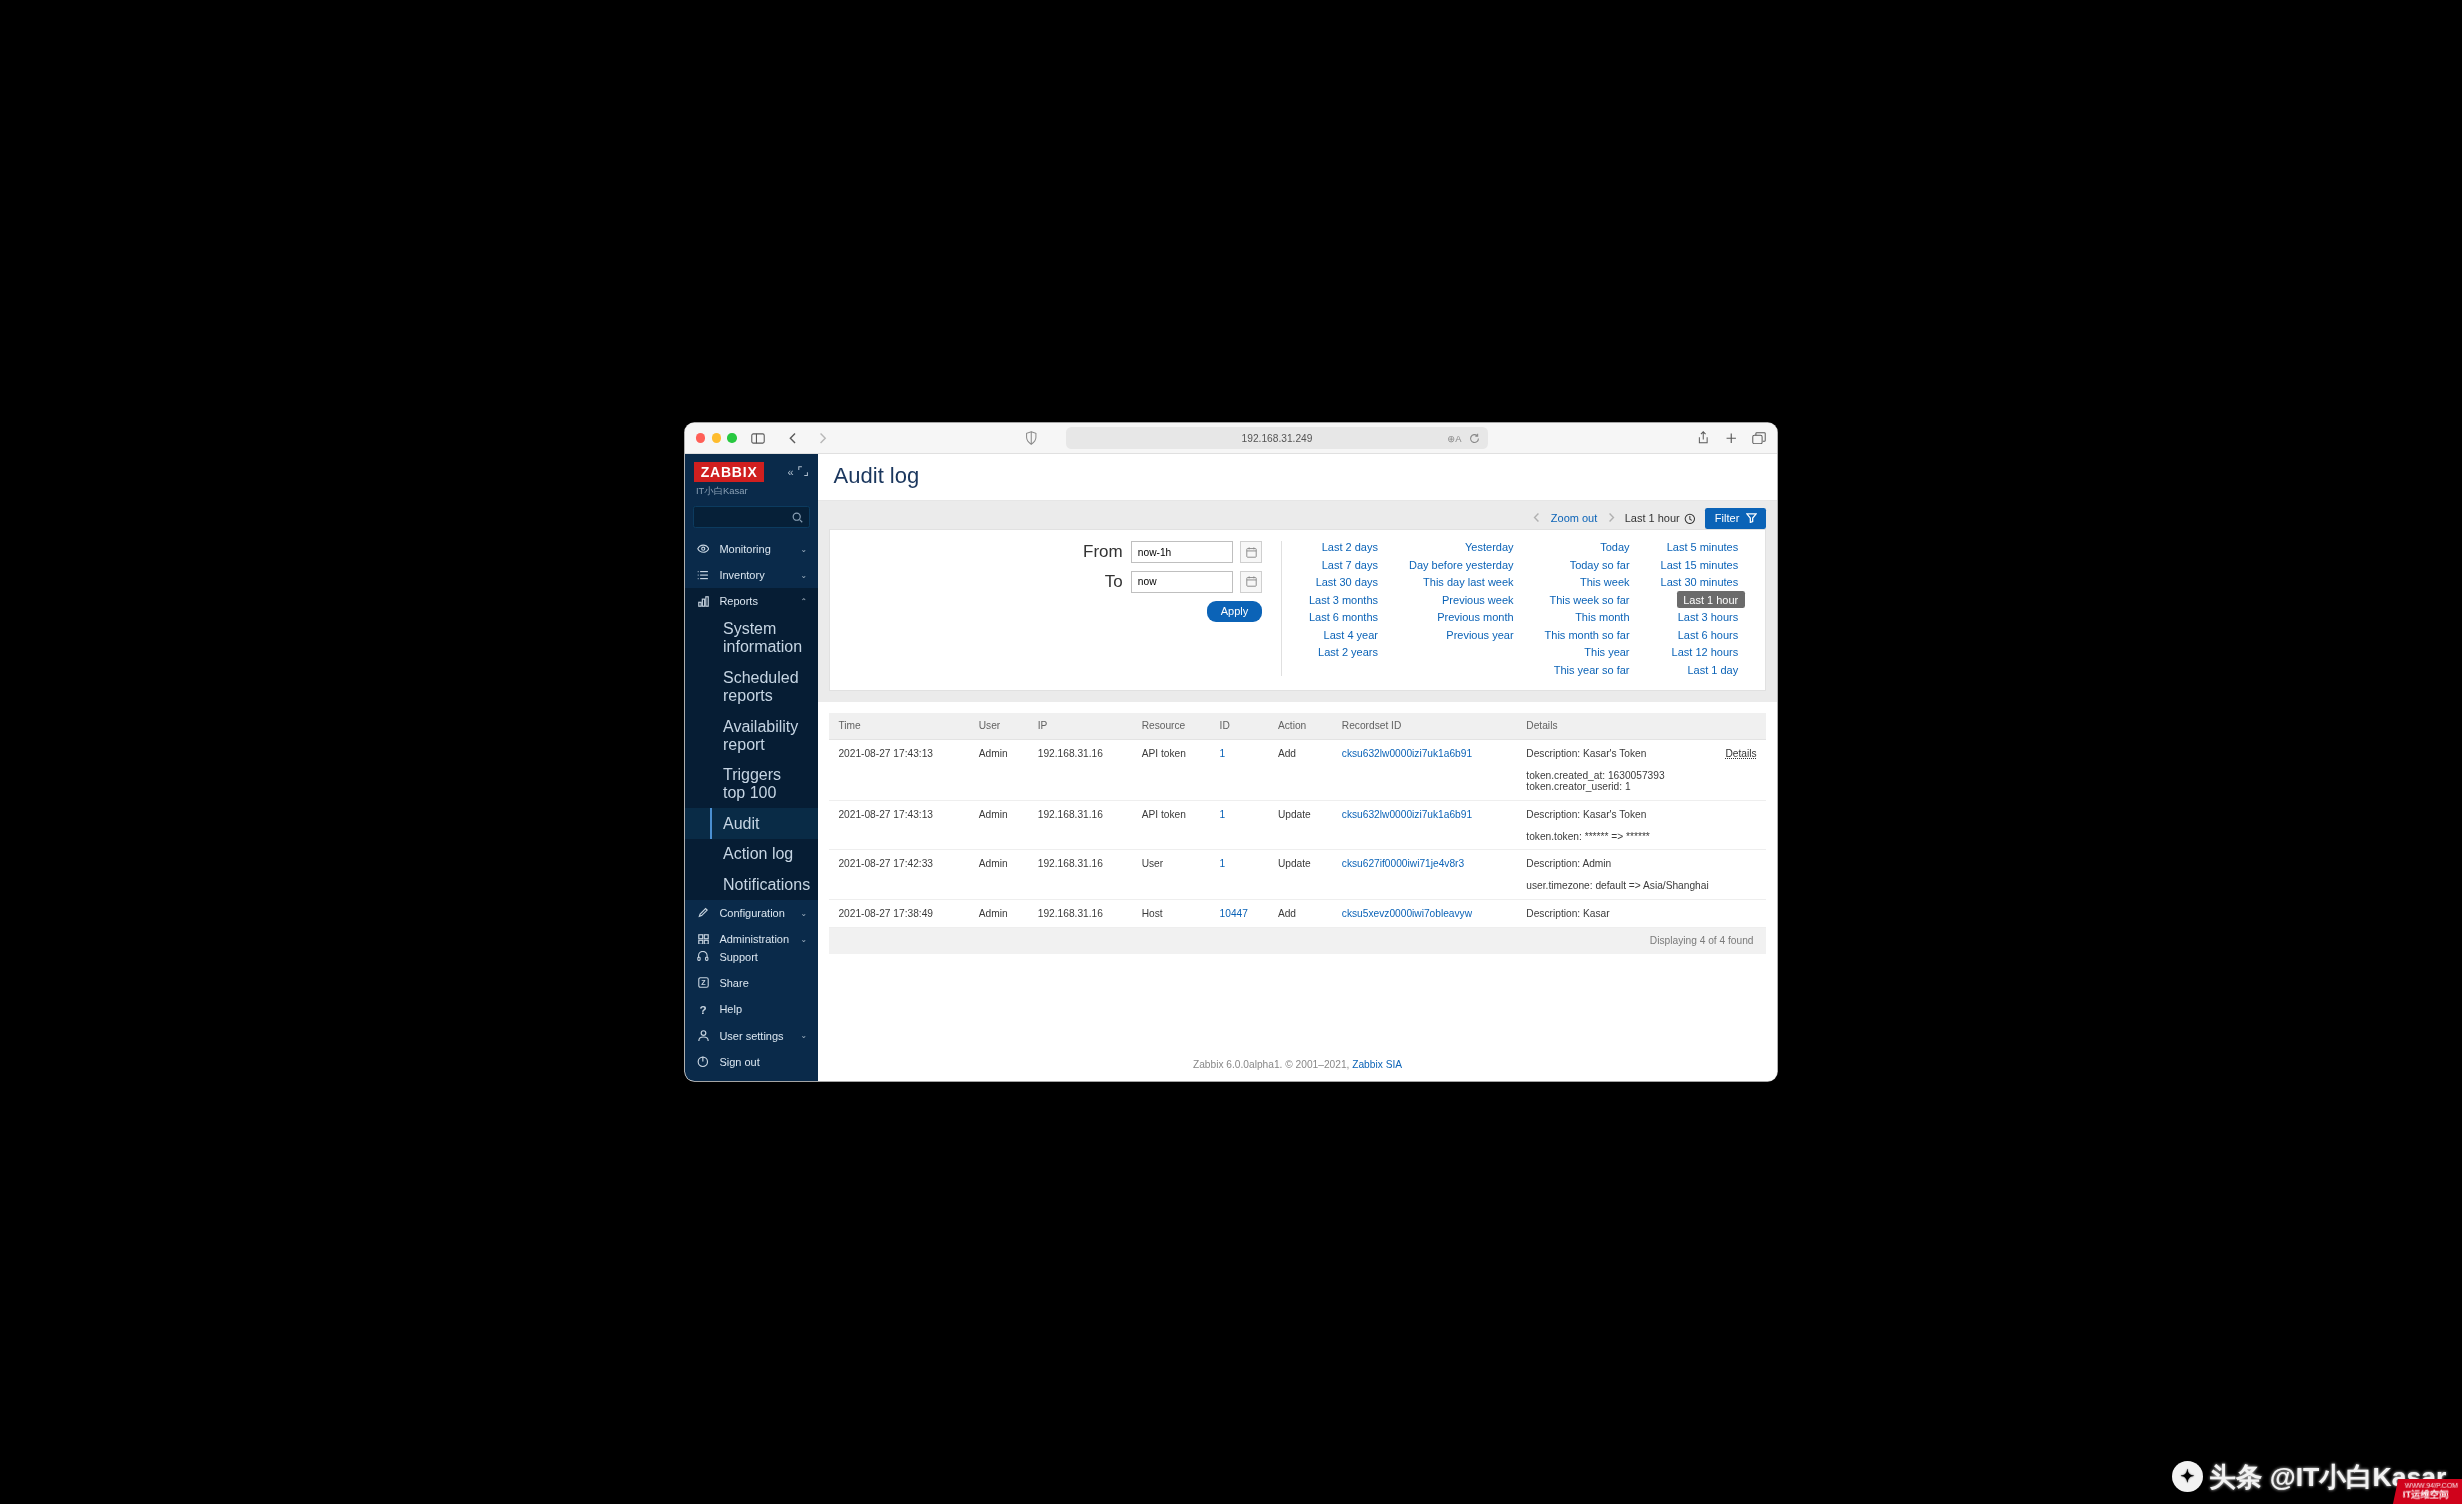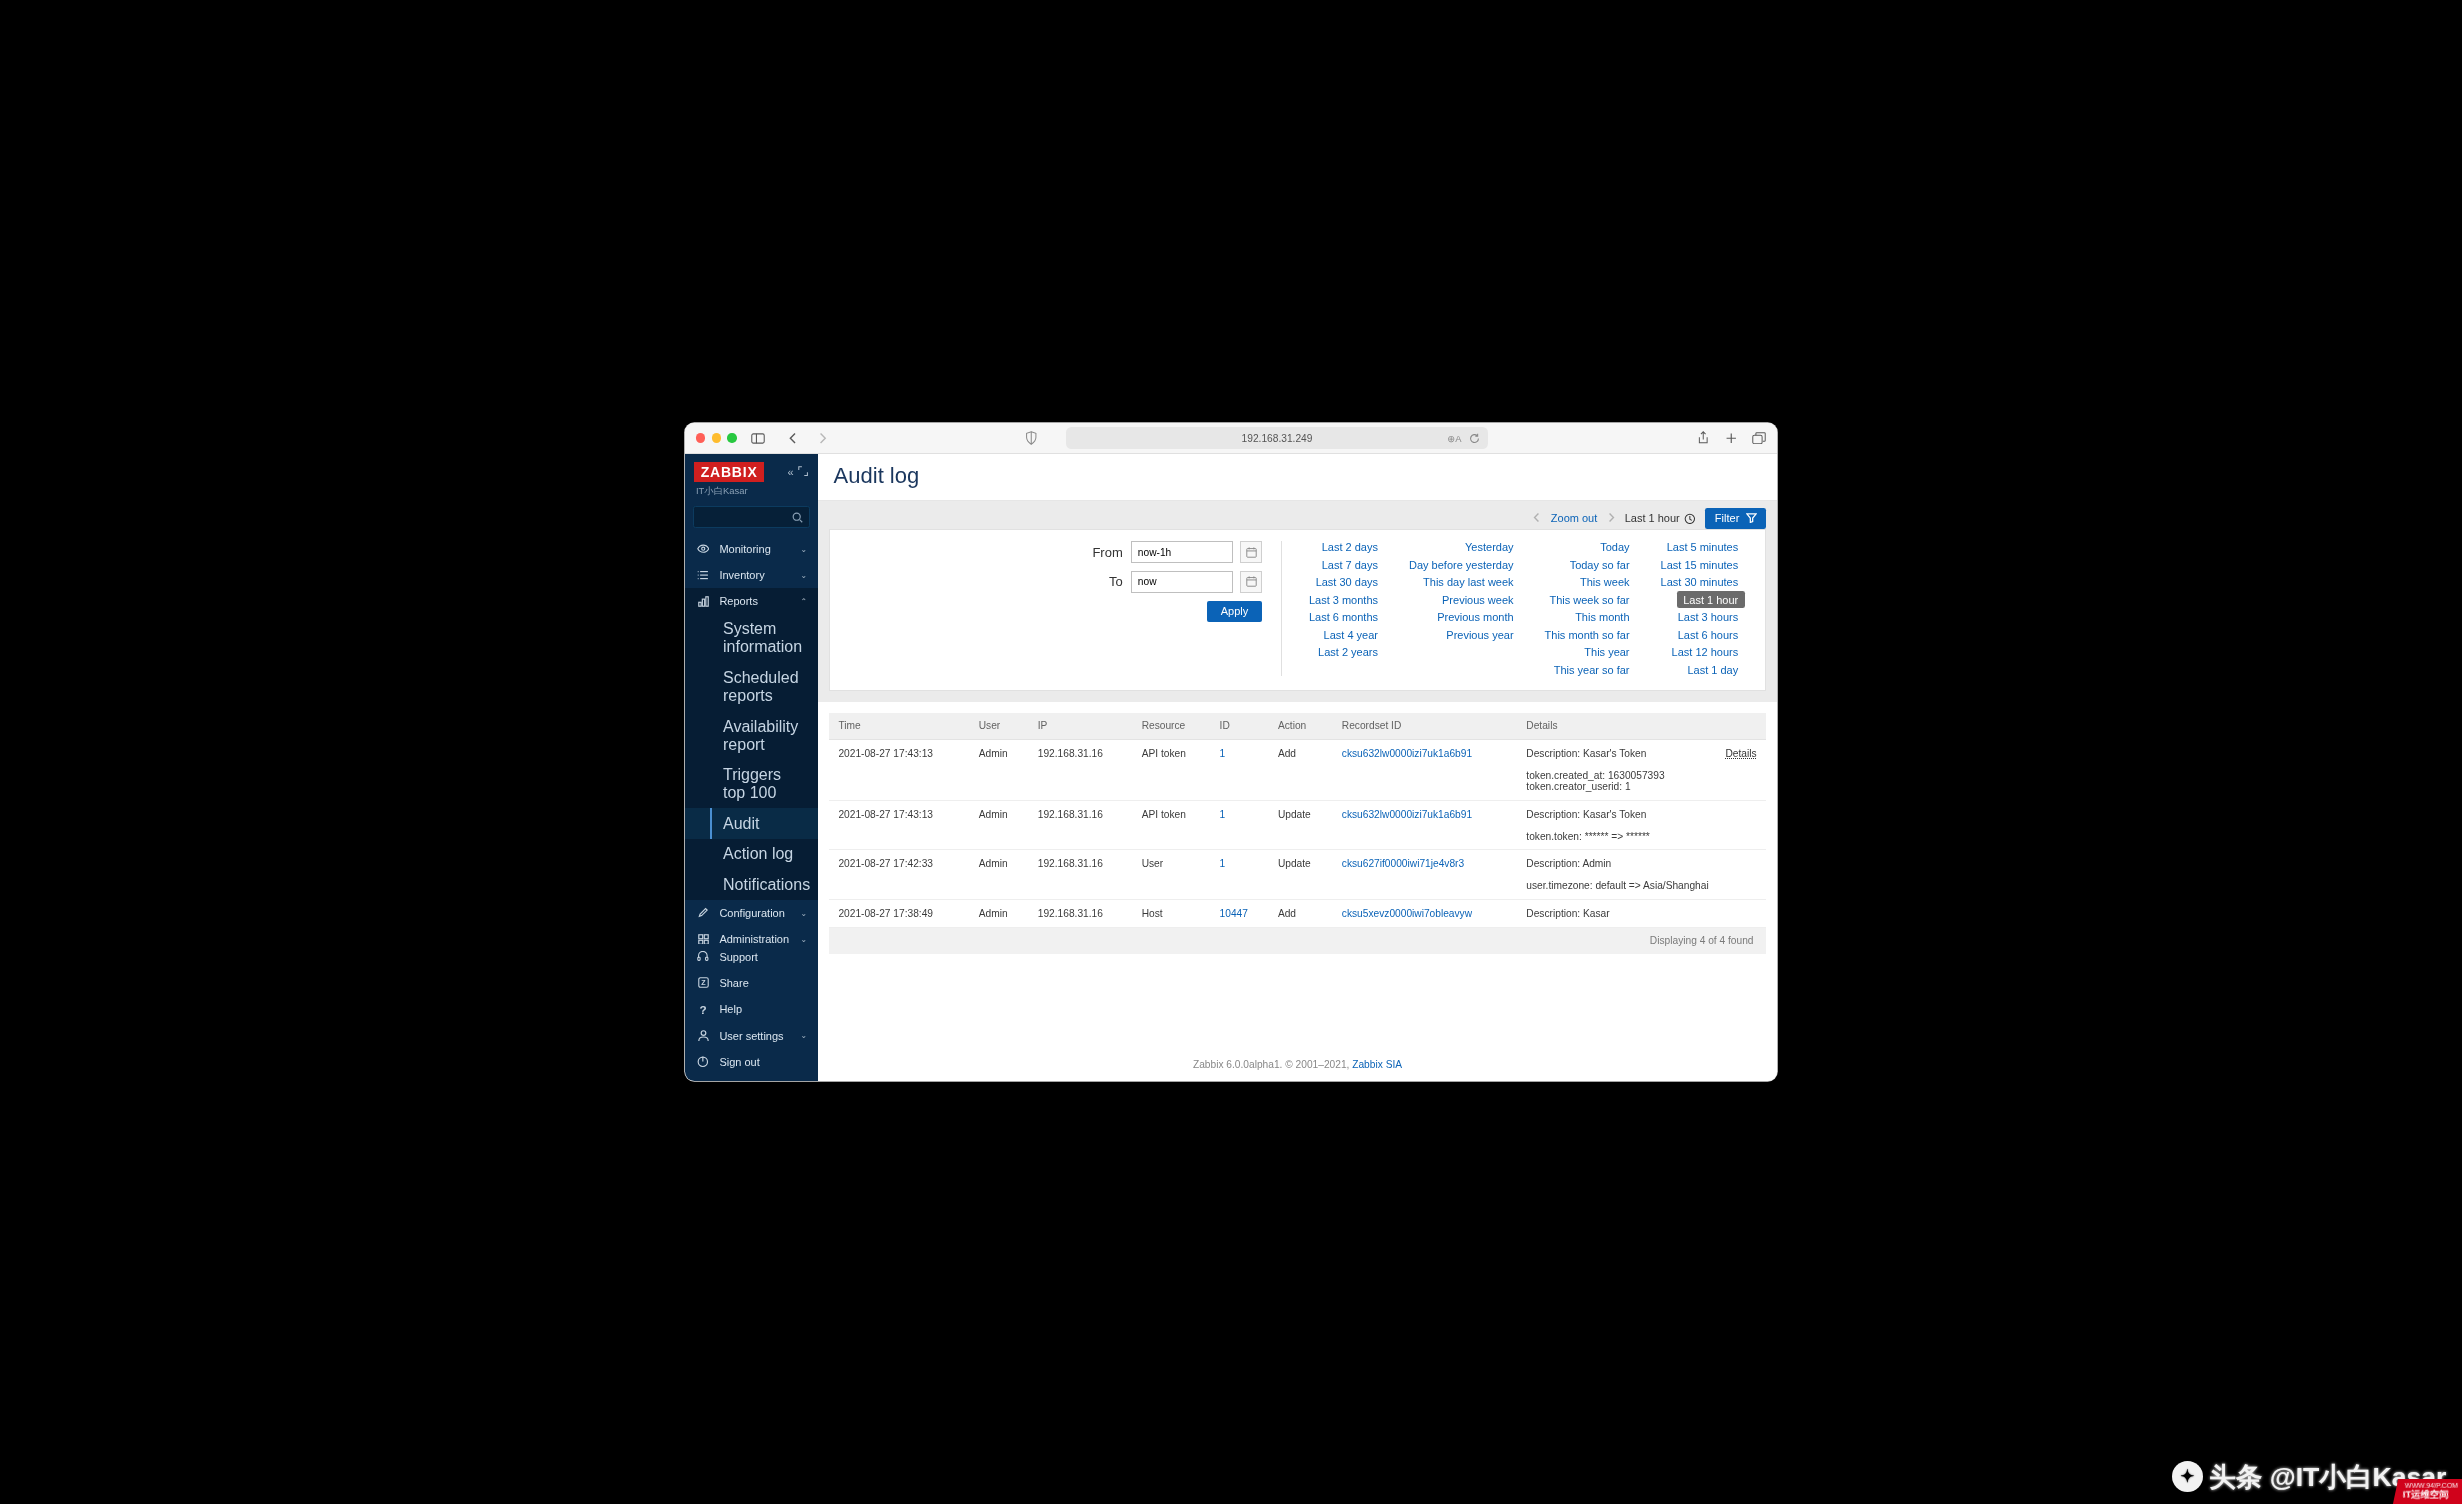--- a/index.html
+++ b/index.html
@@ -44,24 +44,24 @@
 .page-head { padding:9.4px 15.6px 11px; font-size:22px; color:#1a365d; border-bottom:0.8px solid #e6e6e6; }
 .toolbar { background:#ebebeb; padding:6.3px 11px 0; display:flex; justify-content:flex-end; align-items:center; gap:9.4px; }
 .tb-nav { display:flex; gap:11px; color:#0b63b7; font-size:11px; }
 .tb-nav .disabled { color:#b0b0b0; }
 .tb-range { display:flex; align-items:center; gap:4.7px; font-size:11px; color:#333; }
 .filter-btn { background:#0b63b7; color:#fff; padding:4.7px 9.4px; border-radius:2.3px; font-size:11px; display:flex; align-items:center; gap:6.3px; }
 
 .filter-body { background:#fff; border:0.8px solid #e1e1e1; margin:0 11px; padding:11px 19px 14px; display:flex; gap:19px; }
 .time-form { flex:1; display:flex; flex-direction:column; align-items:flex-end; gap:7.8px; }
 .time-row { display:flex; align-items:center; gap:7.8px; }
-.time-row label { font-size:13px; color:#333; }
+.time-row label { font-size:17px; color:#333; }
 .time-row input { width:102px; height:22px; border:0.8px solid #bfbfbf; padding:0 6.3px; font-size:10.2px; }
 .cal-btn { width:22px; height:22px; border:0.8px solid #cfcfcf; display:flex; align-items:center; justify-content:center; color:#888; background:#f7f7f7; }
-.apply-btn { background:#0b63b7; color:#fff; padding:4.7px 14px; border-radius:2px; font-size:11px; }
+.apply-btn { background:#0b63b7; color:#fff; padding:4.7px 14px; border-radius:9px; font-size:11px; }
 .divider-v { width:0.8px; background:#e0e0e0; }
 .quick-wrap { display:flex; gap:31px; padding:0 7.8px; }
 .quick-col { display:flex; flex-direction:column; gap:5.5px; font-size:11px;align-items:flex-end; }
 .quick-col a { color:#0b63b7; text-decoration:none; cursor:pointer; white-space:nowrap; }
 .quick-col a.sel { background:#6b6b6b; color:#fff; padding:2.3px 6.3px; border-radius:2.3px; margin:-2.3px -6.3px; }
 
 .table-wrap { margin:11px; }
 table { width:100%; border-collapse:collapse; font-size:10.2px; }
 thead th { text-align:left; padding:7.8px 9.4px; color:#626262; font-weight:400; border-bottom:0.8px solid #e3e3e3; background:#f0f0f0; }
 tbody td { padding:7.8px 9.4px; border-bottom:0.8px solid #eee; color:#3b3b3b; vertical-align:top; }

